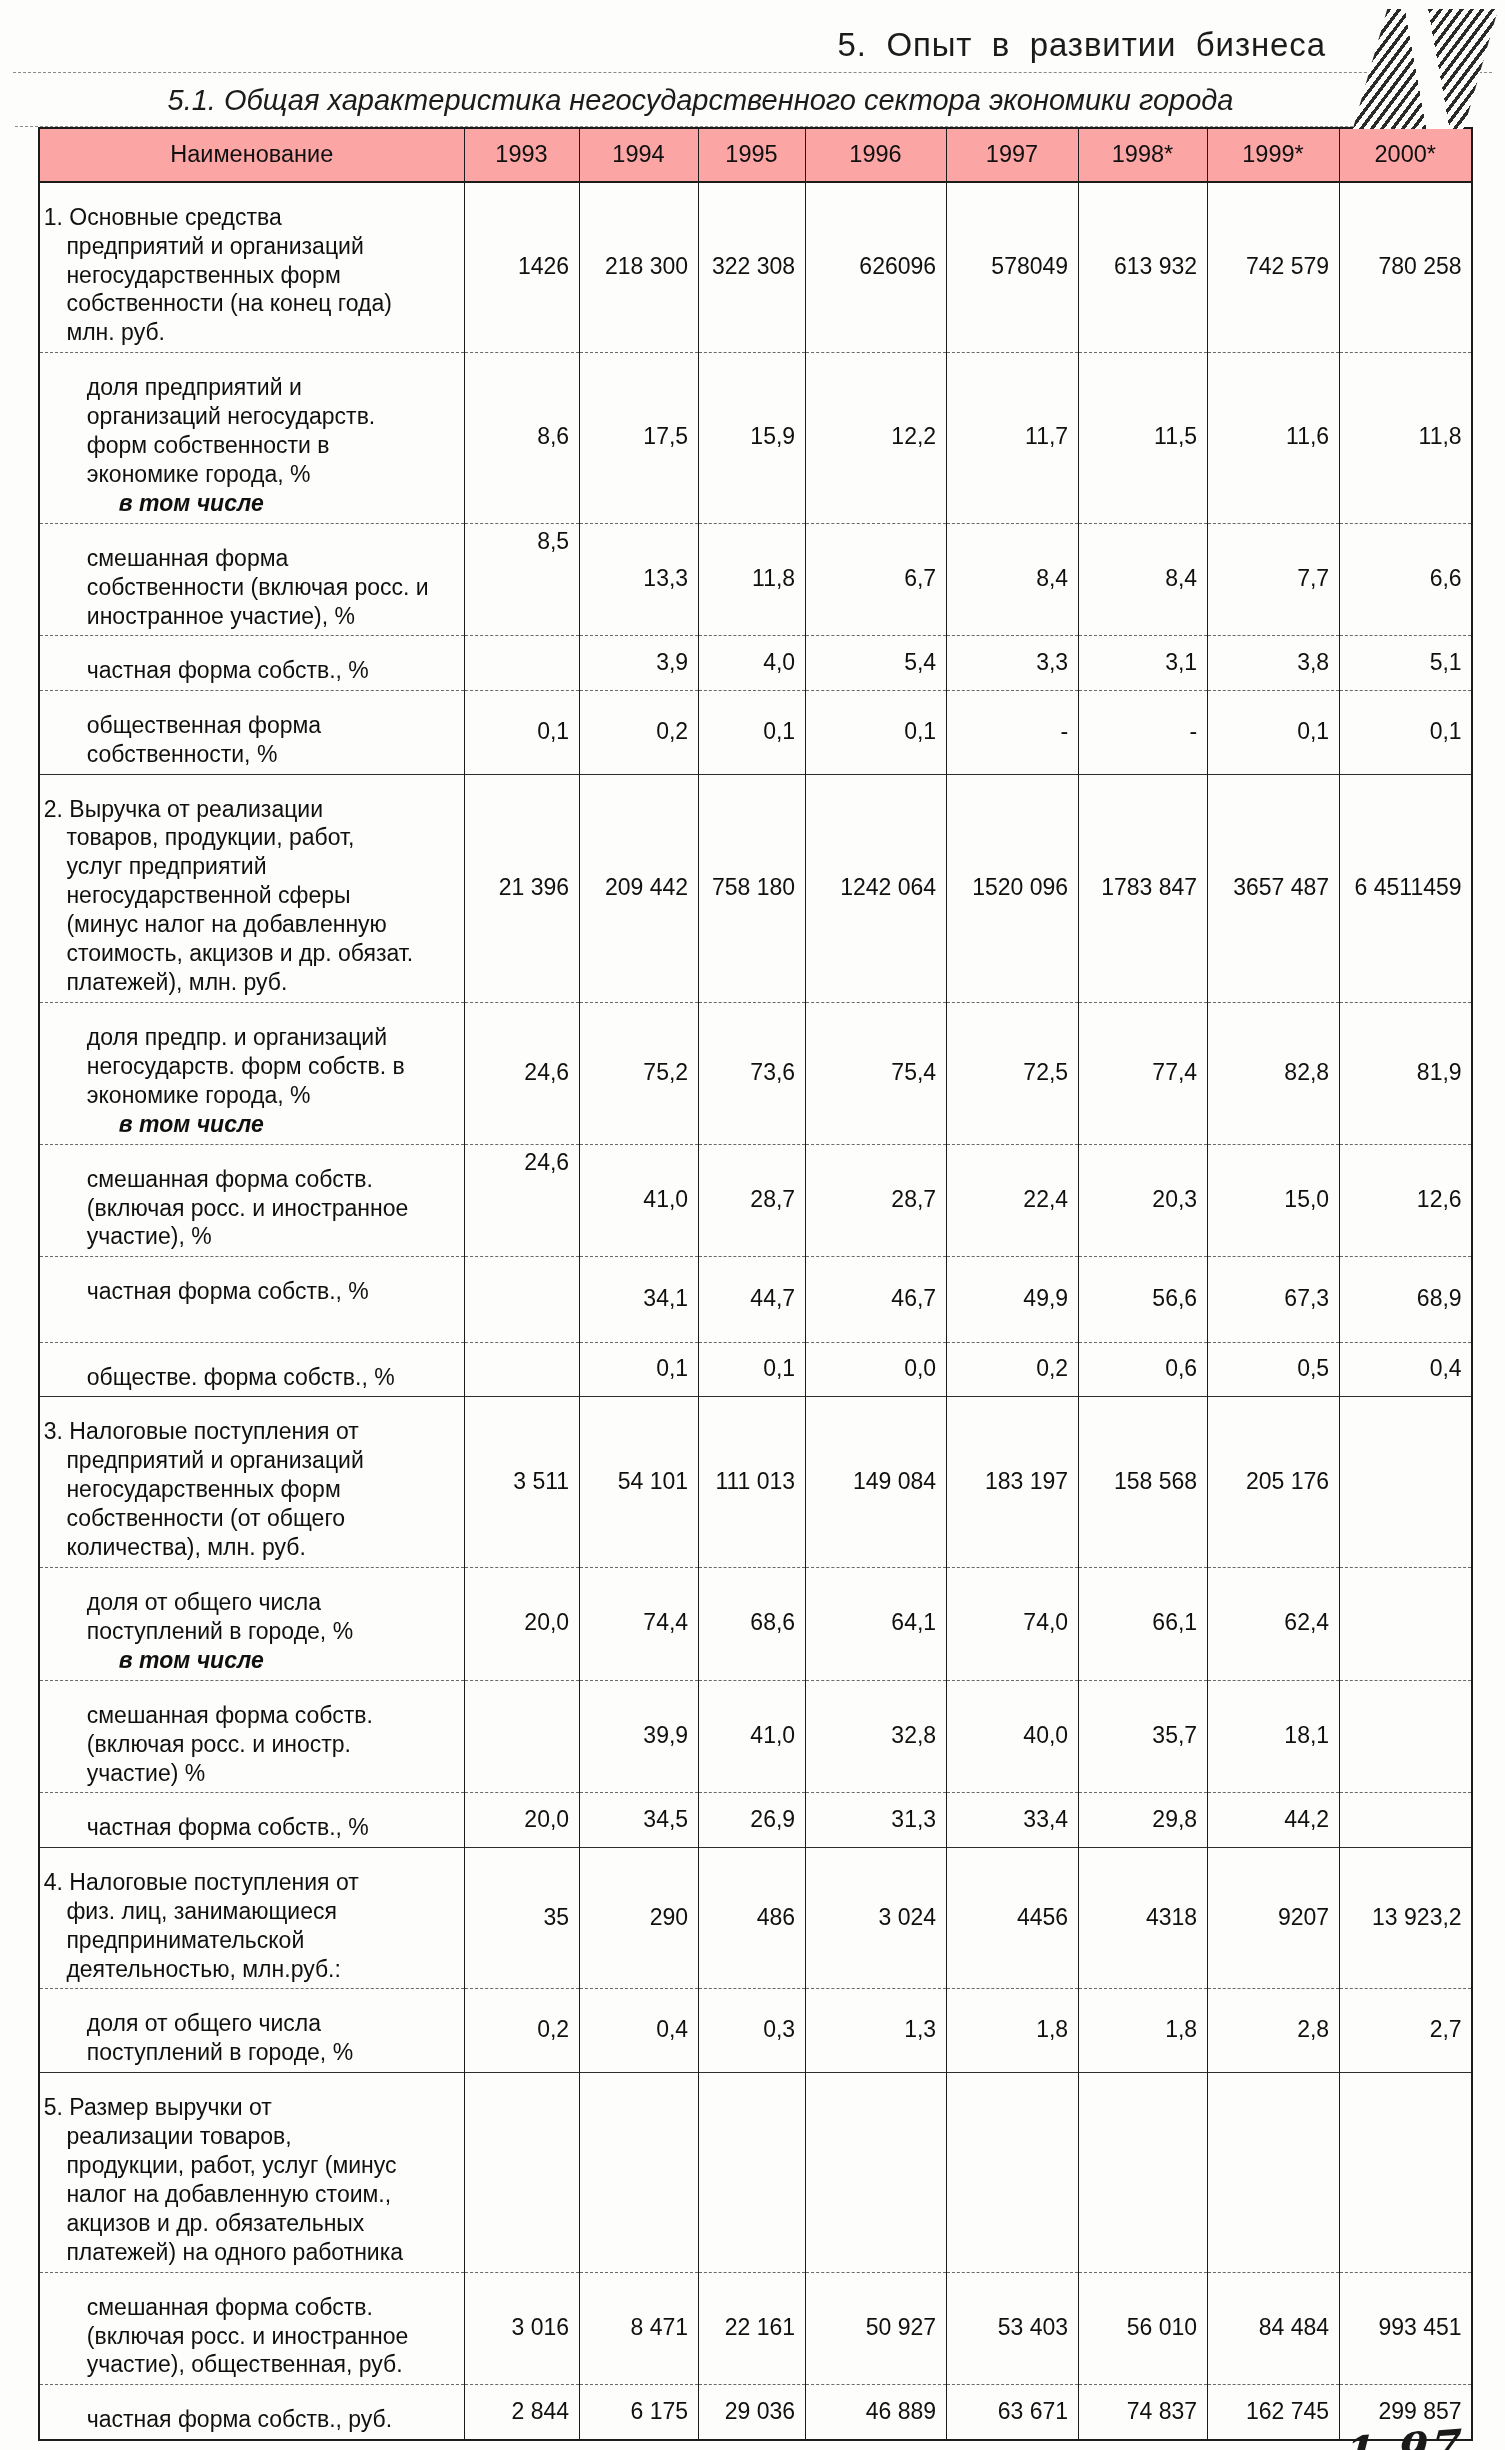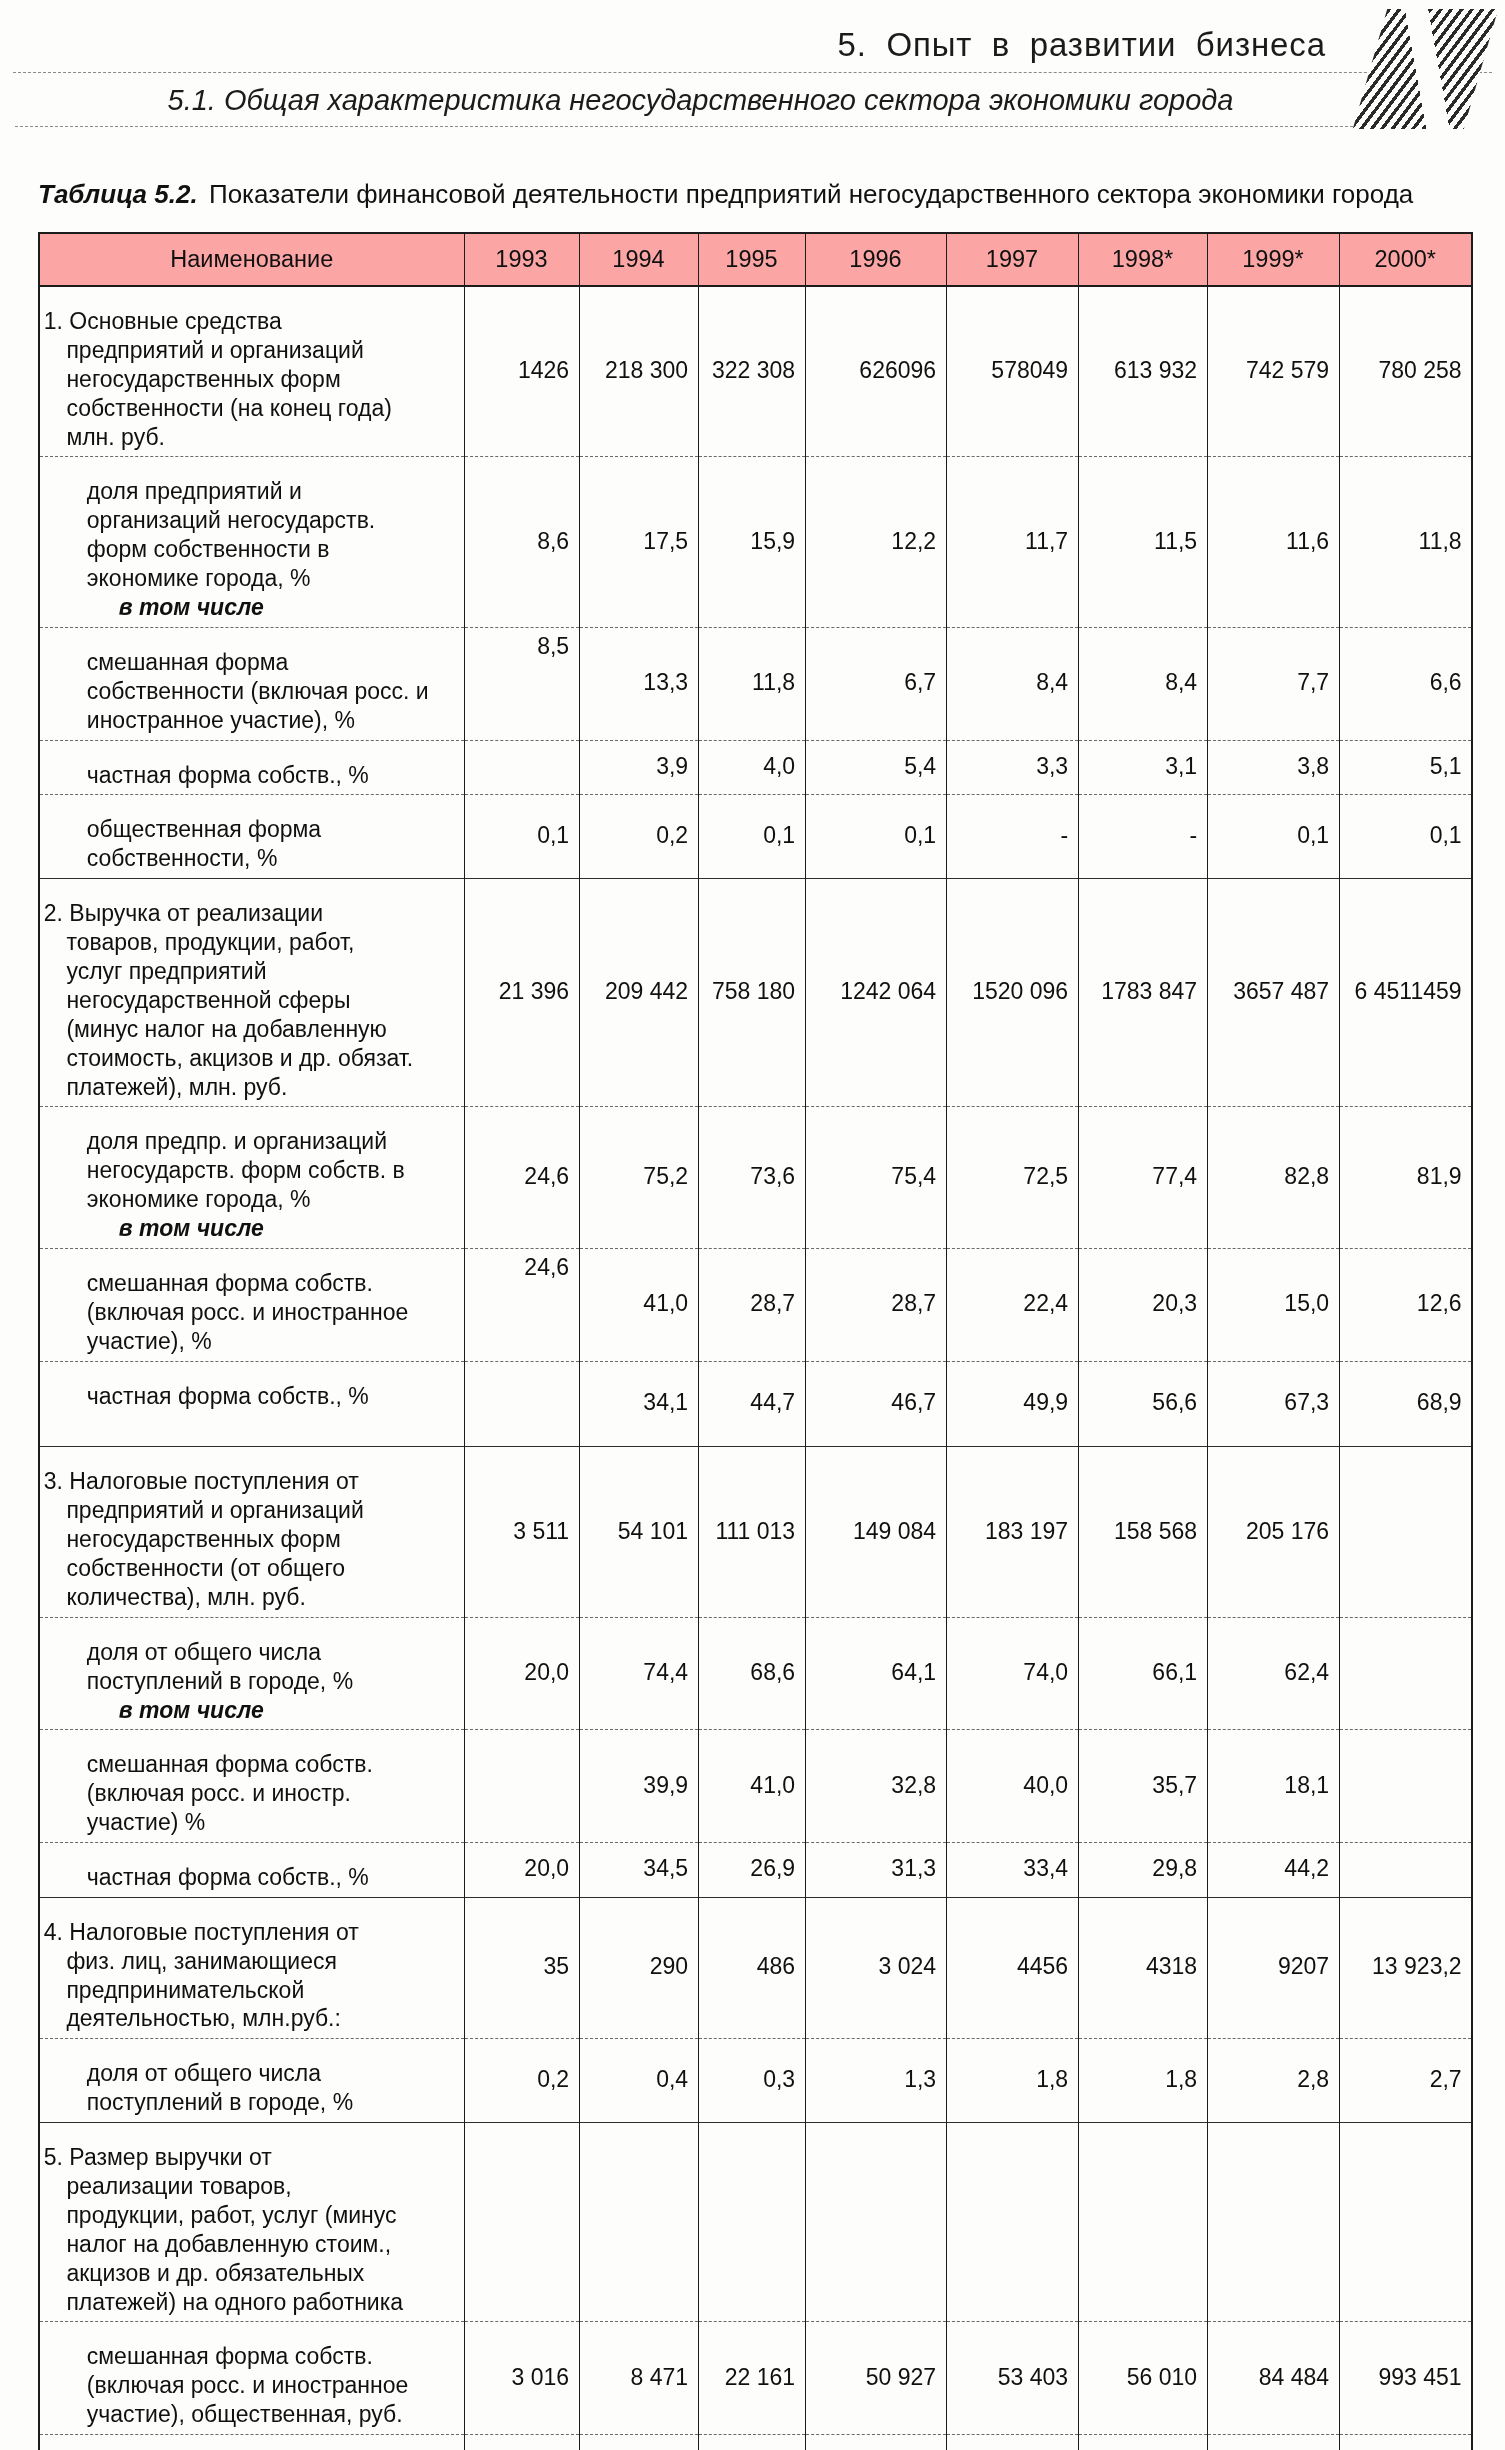--- a/index.html
+++ b/index.html
@@ -87,23 +87,20 @@
 <body>
 
 <div class="page">
 
   <div class="chapter">5. Опыт в развитии бизнеса</div>
   <div class="rule rule1"></div>
   <div class="subtitle">5.1. Общая характеристика негосударственного сектора экономики города</div>
   <div class="rule rule2"></div>
   <div class="logo"></div>
 
-  <div class="caption">
-    <span class="cap-label">Таблица 5.2.</span><span>Показатели финансовой деятельности предприятий негосударственного сектора экономики города</span>
-  </div>
 
   <table>
     <colgroup>
       <col style="width:425px">
         <col style="width:115px">
         <col style="width:119px">
       <col style="width:107px">
         <col style="width:141px">
         <col style="width:132px">
       <col style="width:129px">
@@ -256,20 +253,33 @@
           </td>
           <td class="val"></td>
           <td class="val">34,1</td>
           <td class="val">44,7</td>
           <td class="val">46,7</td>
           <td class="val">49,9</td>
           <td class="val">56,6</td>
           <td class="val">67,3</td>
           <td class="val">68,9</td>
         </tr>
+        <tr class="sub">
+          <td class="label sub">
+            <div class="ln">обществе. форма собств., %</div>
+          </td>
+          <td class="val"></td>
+          <td class="val">0,1</td>
+          <td class="val">0,1</td>
+          <td class="val">0,0</td>
+          <td class="val">0,2</td>
+          <td class="val">0,6</td>
+          <td class="val">0,5</td>
+          <td class="val">0,4</td>
+        </tr>
         <tr class="section">
           <td class="label section">
             <div class="ln">3. Налоговые поступления от</div>
             <div class="ln cont">предприятий и организаций</div>
             <div class="ln cont">негосударственных форм</div>
             <div class="ln cont">собственности (от общего</div>
             <div class="ln cont">количества), млн. руб.</div>
           </td>
           <td class="val">3 511</td>
           <td class="val">54 101</td>

